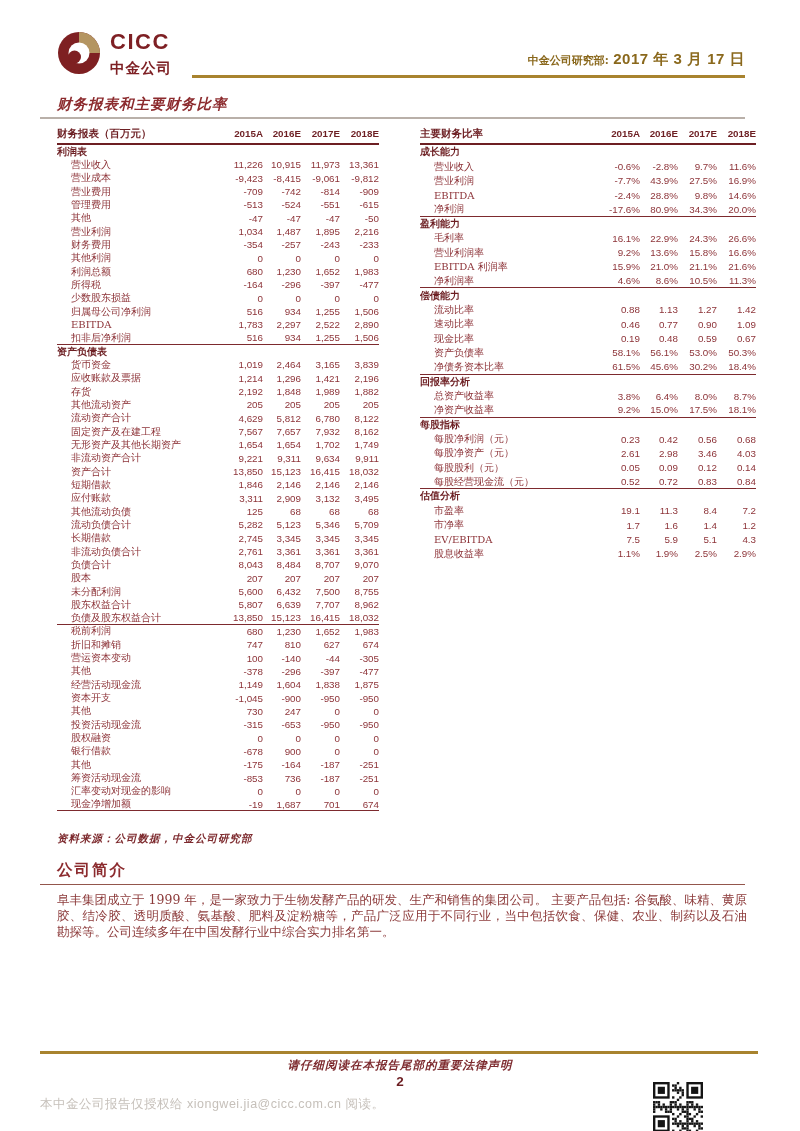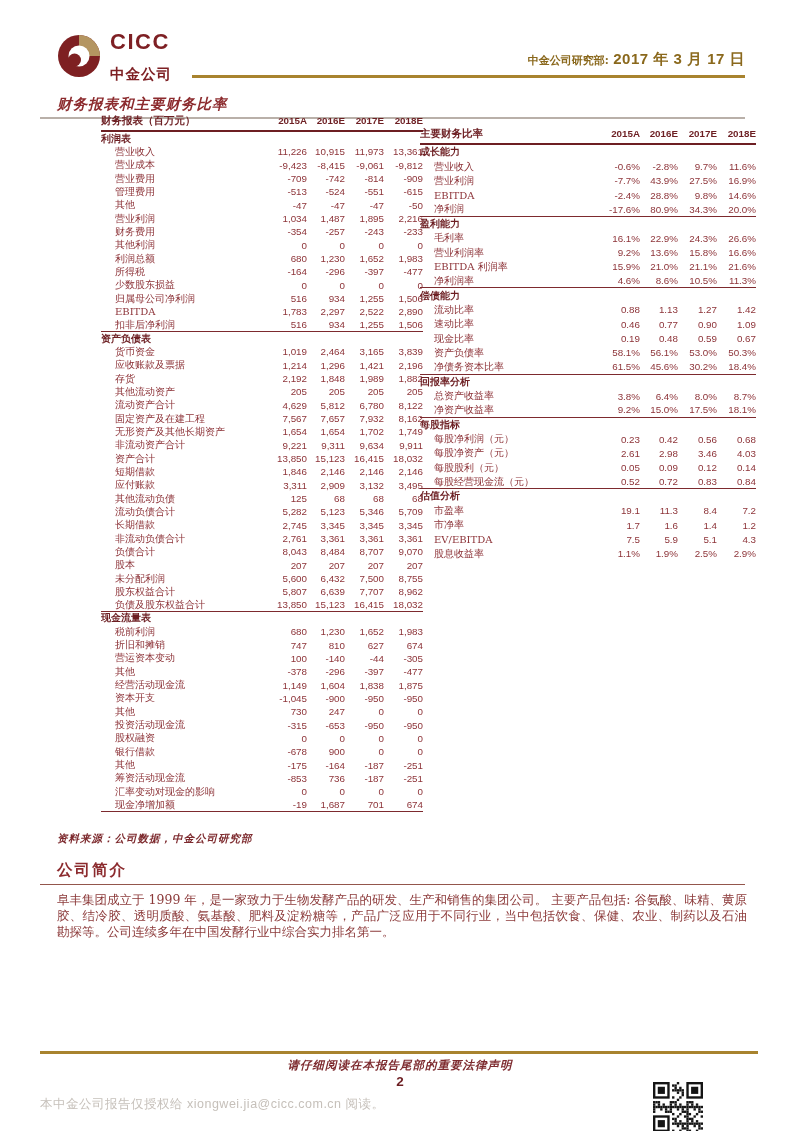--- a/index.html
+++ b/index.html
@@ -4,33 +4,33 @@
 <style>
   * { margin:0; padding:0; box-sizing:border-box; }
   html,body { background:#ffffff; }
   body { width:800px; height:1131px; position:relative; font-family:"Liberation Sans", sans-serif; }
   .page { position:absolute; inset:0; background:#ffffff; overflow:hidden; }
 
   
   .logo { position:absolute; left:57px; top:31px; display:flex; align-items:center; }
   .logo-text { margin-left:9px; color:#7e2024; line-height:1; }
   .logo-cicc { font-weight:bold; font-size:22px; letter-spacing:1.5px; font-family:"Liberation Sans", sans-serif; }
-  .logo-cn { font-weight:bold; font-size:14.5px; margin-top:14px; letter-spacing:1px; }
+  .logo-cn { font-weight:bold; font-size:14.5px; margin-top:8px; letter-spacing:1px; }
   .research-line { position:absolute; top:50px; right:55px; text-align:right; color:#8a681c; white-space:nowrap; }
   .research-dept { font-weight:bold; font-size:11px; font-family:"DejaVu Serif", serif; }
   .research-date { font-weight:bold; font-size:15px; letter-spacing:0.5px; }
   .header-rule { position:absolute; left:192px; right:55px; top:75px; height:3px; background:#a8832e; }
 
   
   .sec-title { position:absolute; left:57px; top:95px; font-family:"DejaVu Serif", serif; font-style:italic; font-weight:bold; font-size:14.5px; color:#8c2b2e; letter-spacing:1px; }
   .sec-rule { position:absolute; left:40px; right:55px; top:117px; height:2px; background:#b9b0a9; }
 
   
   .fin-table { position:absolute; color:#8d3338; }
-  #left-table  { left:57px;  top:113px; width:322px;margin-left:44px; --rh:13.33px; }
+  #left-table  { left:57px;  top:126px; width:322px; --rh:13.33px; }
   #right-table { left:420px; top:126px; width:336px; --rh:14.35px; }
   .t-row { display:grid; grid-template-columns:minmax(0,1fr) 42px 38px 39px 39px; align-items:center; height:var(--rh); }
   .t-head { height:19px; border-bottom:2px solid #6d1f23; color:#6d1f23; font-weight:bold; padding-bottom:2px; }
   .t-head .t-label { font-size:10.5px; font-family:"DejaVu Serif", serif; }
   .t-colhead { font-size:10.5px; font-family:"Liberation Sans", sans-serif; }
   .t-label { font-size:10px; font-family:"DejaVu Serif", serif; white-space:nowrap; overflow:hidden; }
   .t-indent { padding-left:14px; }
   .t-num { text-align:right; font-size:9.8px; white-space:nowrap; }
   .t-section .t-label { font-weight:bold; color:#6d1f23; }
   .t-rule { border-bottom:1.4px solid #7d2a2e; }
@@ -320,23 +320,20 @@
         <span class="t-num">6,639</span>
         <span class="t-num">7,707</span>
         <span class="t-num">8,962</span>
       </div>
       <div class="t-row t-data t-rule">
         <span class="t-label t-indent">负债及股东权益合计</span>
         <span class="t-num">13,850</span>
         <span class="t-num">15,123</span>
         <span class="t-num">16,415</span>
         <span class="t-num">18,032</span>
-      </div>
-      <div class="t-row t-section">
-        <span class="t-label">现金流量表</span>
       </div>
       <div class="t-row t-data">
         <span class="t-label t-indent">税前利润</span>
         <span class="t-num">680</span>
         <span class="t-num">1,230</span>
         <span class="t-num">1,652</span>
         <span class="t-num">1,983</span>
       </div>
       <div class="t-row t-data">
         <span class="t-label t-indent">折旧和摊销</span>

